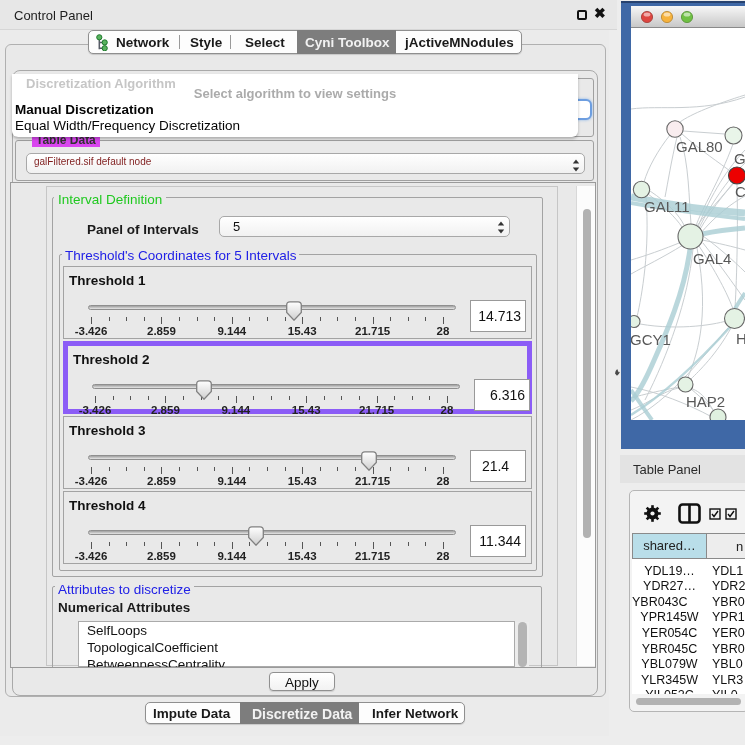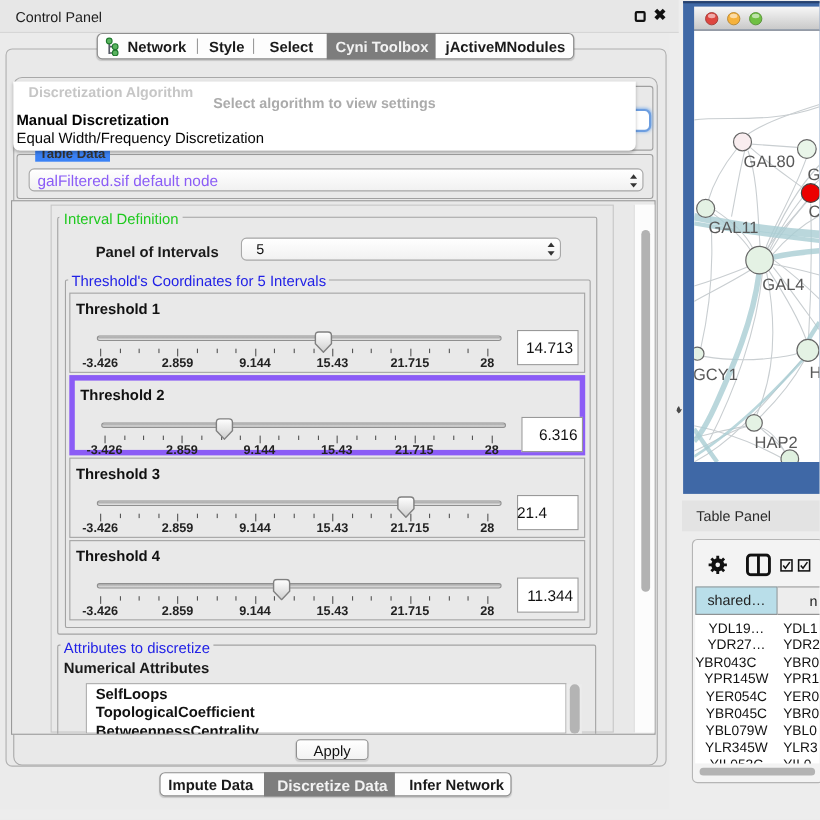--- a/index.html
+++ b/index.html
@@ -38,23 +38,23 @@
 <div class="abs" style="left:190px;top:35px;font-size:13.5px;font-weight:bold;color:#1a1a1a;">Style</div>
 <div class="abs" style="left:245px;top:35px;font-size:13.5px;font-weight:bold;color:#1a1a1a;">Select</div>
 <div class="abs" style="left:305px;top:35px;font-size:13.5px;font-weight:bold;color:#f2f2f2;">Cyni Toolbox</div>
 <div class="abs" style="left:405px;top:35px;font-size:13.5px;font-weight:bold;color:#1a1a1a;">jActiveMNodules</div>
 
 <div class="abs" style="left:15px;top:78px;width:579px;height:59px;border:1px solid #a0a0a0;border-radius:3px;"></div>
 
 <div class="abs" style="left:552px;top:99px;width:40px;height:21px;background:#fff;border:2px solid #6d9ee0;border-radius:6px;box-shadow:0 0 3px #86b2e8;"></div>
 
 <div class="abs" style="left:15px;top:140px;width:579px;height:41px;border:1px solid #a0a0a0;border-radius:3px;"></div>
-<div class="abs" style="left:32px;top:133px;padding:0 4px;background:#3b82f6;font-size:12px;font-weight:bold;color:#333;">Table Data</div>
+<div class="abs" style="left:32px;top:133px;padding:0 4px;background:#d946ef;font-size:12px;font-weight:bold;color:#333;">Table Data</div>
 <div class="abs" style="left:26px;top:153px;width:559px;height:21px;background:linear-gradient(#ffffff,#f1f1f1);border:1px solid #a8a8a8;border-radius:5px;"></div>
-<div class="abs" style="left:34px;top:156px;font-size:14px;color:#8b5cf6;">galFiltered.sif default node</div>
+<div class="abs" style="left:34px;top:156px;font-size:10px;color:#7f1d1d;">galFiltered.sif default node</div>
 <div class="abs" style="left:571px;top:158px;width:10px;height:13px;">
   <svg width="10" height="13" viewBox="0 0 10 13">
         <path d="M5 0.5 L8.2 4.5 H1.8 Z" fill="#333"></path>
         <path d="M5 12.5 L1.8 8.5 H8.2 Z" fill="#333"></path>
       </svg>
 </div>
 
 <div class="abs" id="scrollpane" style="left:10px;top:182px;width:586px;height:486px;background:#e9e9e9;border:1px solid #9a9a9a;overflow:hidden;">
 
   <div class="abs" style="left:35px;top:3px;width:512px;height:480px;border:1px solid #c6c6c6;"></div>
@@ -191,21 +191,21 @@
           <svg class="abs" style="left:296.1px;top:33.5px;" width="18" height="20" viewBox="0 0 18 20">
             <path d="M1.7 4 Q1.7 0.8 4.9 0.8 L13.1 0.8 Q16.3 0.8 16.3 4 L16.3 11.5 L9 19.2 L1.7 11.5 Z" fill="url(#g2)" stroke="#808080" stroke-width="1.3"></path>
             <defs>
               <linearGradient id="g2" x1="0" y1="0" x2="0" y2="1">
                 <stop offset="0" stop-color="#ffffff"></stop>
                 <stop offset="1" stop-color="#cfcfcf"></stop>
               </linearGradient>
             </defs>
           </svg>
           <div class="abs" style="left:406px;top:33px;width:56px;height:32px;background:#fff;border:1px solid #999;"></div>
-          <div class="abs" style="left:406px;top:33px;width:51px;height:32px;line-height:32px;text-align:left;font-size:14px;color:#111;">21.4</div>
+          <div class="abs" style="left:406px;top:33px;width:51px;height:32px;line-height:32px;text-align:center;font-size:14px;color:#111;">21.4</div>
         </div>
         <div class="abs" style="left:52px;top:308px;width:469px;height:73px;border:1px solid #a3a3a3;background:#e9e9e9;">
           <div class="abs" style="left:5px;top:6px;font-size:13.5px;font-weight:bold;color:#111;">Threshold 4</div>
           <div class="abs" style="left:24px;top:37.5px;width:368px;height:5.5px;background:linear-gradient(#9f9f9f,#e6e6e6);border:1px solid #8f8f8f;border-radius:2.5px;"></div>
           <div class="abs" style="left:27.0px;top:50px;width:1px;height:7px;background:#555;"></div>
           <div class="abs" style="left:44.6px;top:50px;width:1px;height:4px;background:#555;"></div>
           <div class="abs" style="left:62.2px;top:50px;width:1px;height:4px;background:#555;"></div>
           <div class="abs" style="left:79.8px;top:50px;width:1px;height:4px;background:#555;"></div>
           <div class="abs" style="left:97.4px;top:50px;width:1px;height:7px;background:#555;"></div>
           <div class="abs" style="left:115.0px;top:50px;width:1px;height:4px;background:#555;"></div>
@@ -242,21 +242,21 @@
           <div class="abs" style="left:406px;top:33px;width:56px;height:32px;background:#fff;border:1px solid #999;"></div>
           <div class="abs" style="left:406px;top:33px;width:51px;height:32px;line-height:32px;text-align:right;font-size:14px;color:#111;">11.344</div>
         </div>
       </div>
 
   <div class="abs" style="left:41px;top:403px;width:490px;height:85px;border:1px solid #a3a3a3;border-radius:2px;"></div>
   <div class="abs" style="left:44px;top:399px;padding:0 3px;background:#e9e9e9;font-size:13.5px;color:#2121e6;">Attributes to discretize</div>
   <div class="abs" style="left:47px;top:417px;font-size:13.5px;font-weight:bold;color:#1a1a1a;">Numerical Attributes</div>
   <div class="abs" style="left:67px;top:438px;width:437px;height:46px;background:#fff;border:1px solid #aaa;"></div>
   <div class="abs" style="left:504px;top:439px;width:14px;height:45px;background:#ececec;"></div>
-  <div class="abs" style="left:76px;top:439px;font-size:13.5px;color:#111;line-height:17px;font-weight:bold;">SelfLoops<br>TopologicalCoefficient<br>BetweennessCentrality</div>
+  <div class="abs" style="left:76px;top:439px;font-size:13.5px;color:#111;line-height:17px;">SelfLoops<br>TopologicalCoefficient<br>BetweennessCentrality</div>
   <div class="abs" style="left:507px;top:439px;width:9px;height:45px;background:#b4b4b4;border-radius:4.5px;"></div>
 </div>
 
 <div class="abs" style="left:576px;top:186px;width:19px;height:480px;background:#fcfcfc;border-left:1px solid #d8d8d8;"></div>
 <div class="abs" style="left:583px;top:209px;width:8px;height:329px;background:#b2b2b2;border-radius:4px;"></div>
 
 <div class="abs" style="left:269px;top:672px;width:66px;height:19px;background:linear-gradient(#ffffff,#f2f2f2);border:1px solid #909090;border-radius:4px;box-shadow:0 1px 1px rgba(0,0,0,0.12);"></div>
 <div class="abs" style="left:285px;top:675px;font-size:13.5px;color:#111;">Apply</div>
 
 <div class="abs" style="left:145px;top:702px;width:320px;height:22px;background:#fdfdfd;border:1px solid #8f8f8f;border-radius:5px;box-shadow:0 1px 1px rgba(0,0,0,0.15);"></div>

